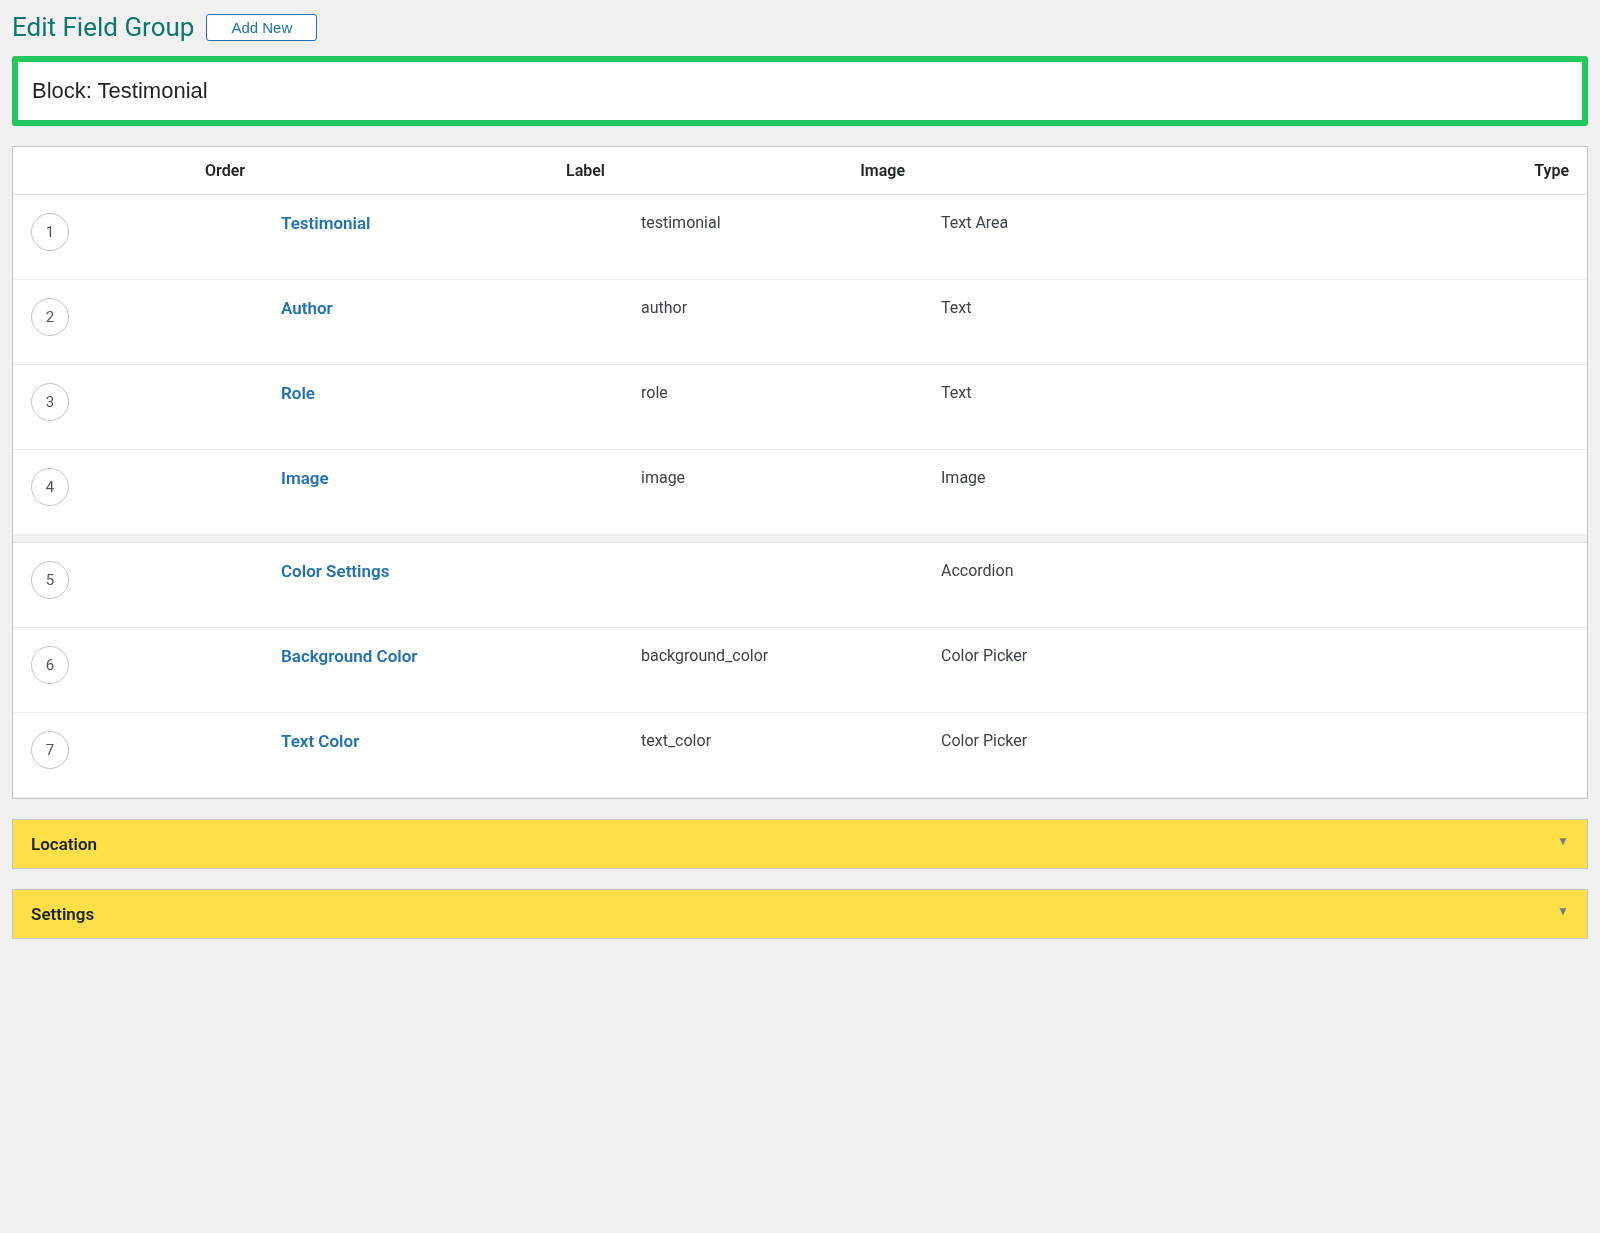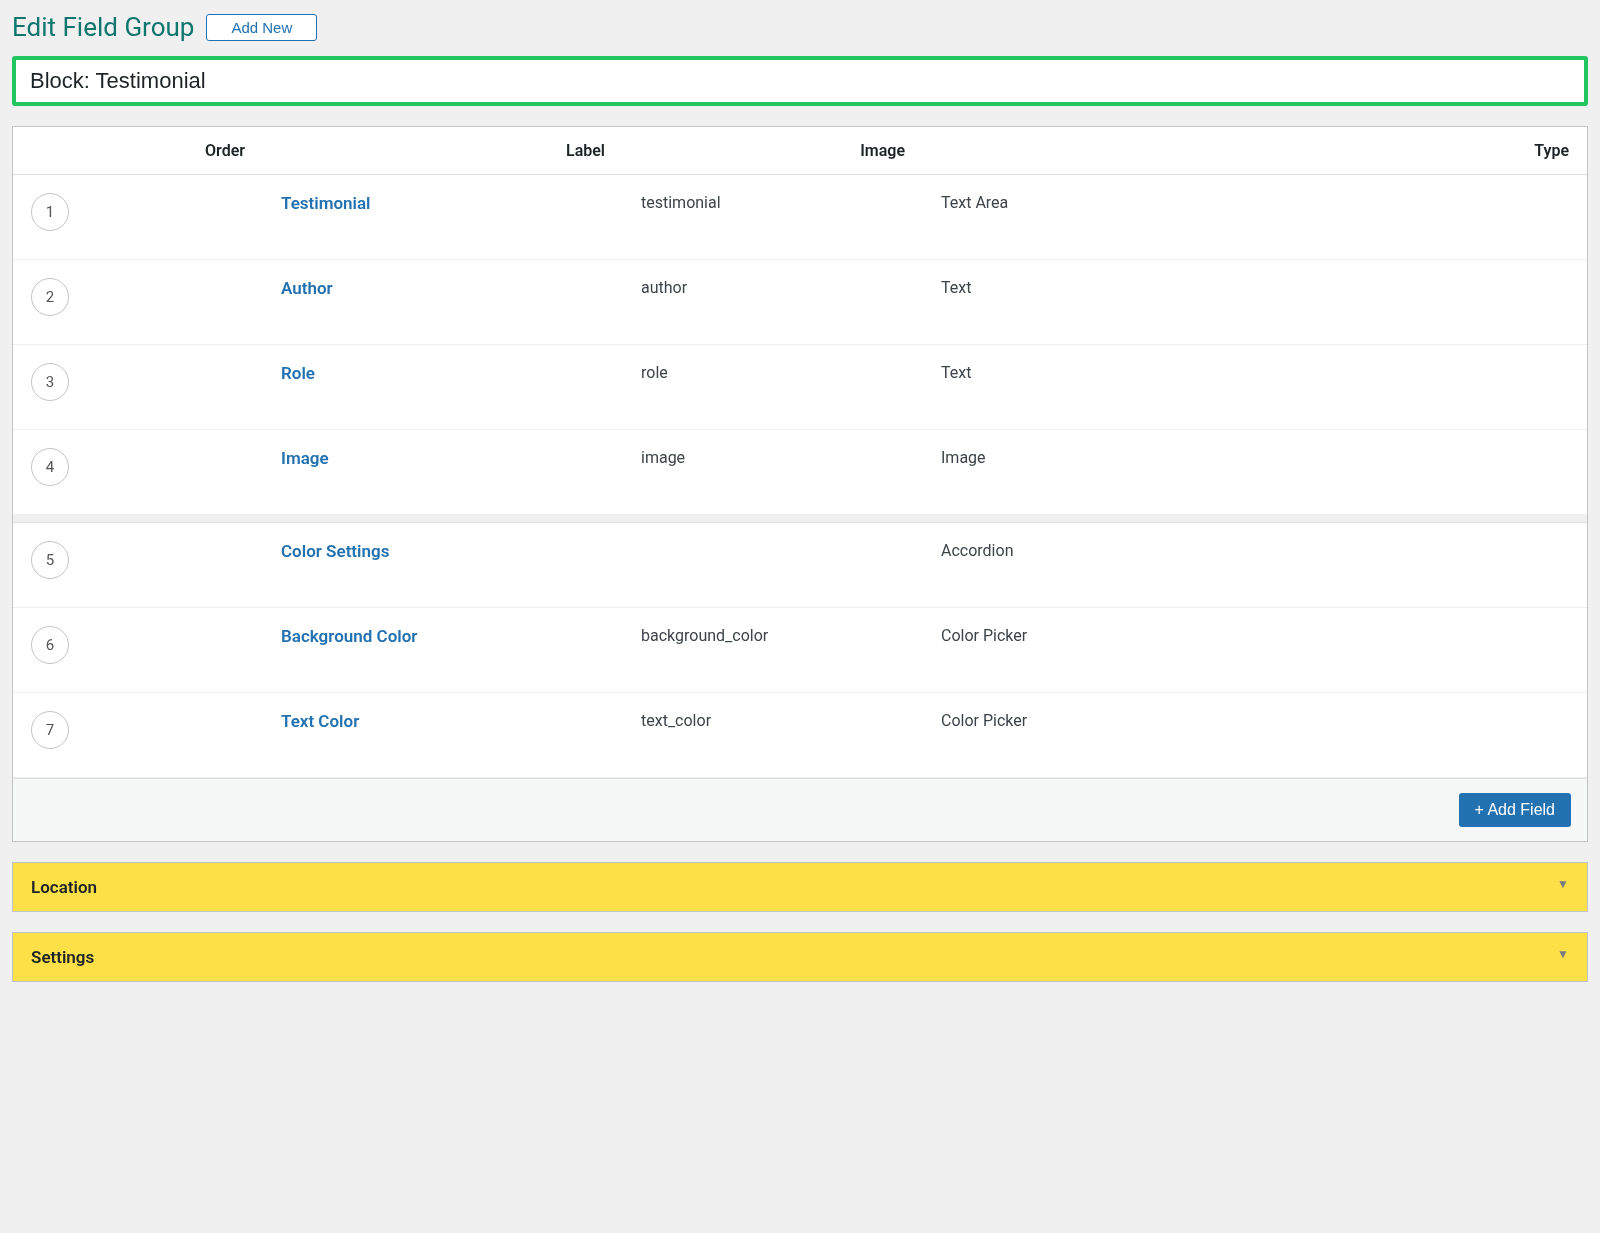--- a/index.html
+++ b/index.html
@@ -26,22 +26,22 @@
     color: #2271b1;
     background: #fff;
     padding: 4px 24px;
     font-size: 15px;
     border-radius: 3px;
     cursor: pointer;
   }
   .title-input {
     width: 100%;
     font-size: 22px;
-    padding: 8px 14px;
-    border: 4px solid #22c55e;
+    padding: 16px 14px;
+    border: 6px solid #22c55e;
     border-radius: 3px;
     background: #fff;
     color: #1d2327;
     margin-bottom: 20px;
   }
   .panel {
     background: #fff;
     border: 1px solid #c3c4c7;
     margin-bottom: 20px;
   }
@@ -191,23 +191,20 @@
         <td><span class="type-text">Color Picker</span></td>
       </tr>
       <tr>
         <td><span class="order-badge">7</span></td>
         <td><a href="#" class="label-link">Text Color</a></td>
         <td><span class="name-text">text_color</span></td>
         <td><span class="type-text">Color Picker</span></td>
       </tr>
     </tbody>
   </table>
-  <div class="table-footer">
-    <button class="add-field-btn">+ Add Field</button>
-  </div>
 </div>
 
 <div class="meta-panel">
   <span class="meta-title">Location</span>
   <span class="toggle-icon">▼</span>
 </div>
 
 <div class="meta-panel">
   <span class="meta-title">Settings</span>
   <span class="toggle-icon">▼</span>

